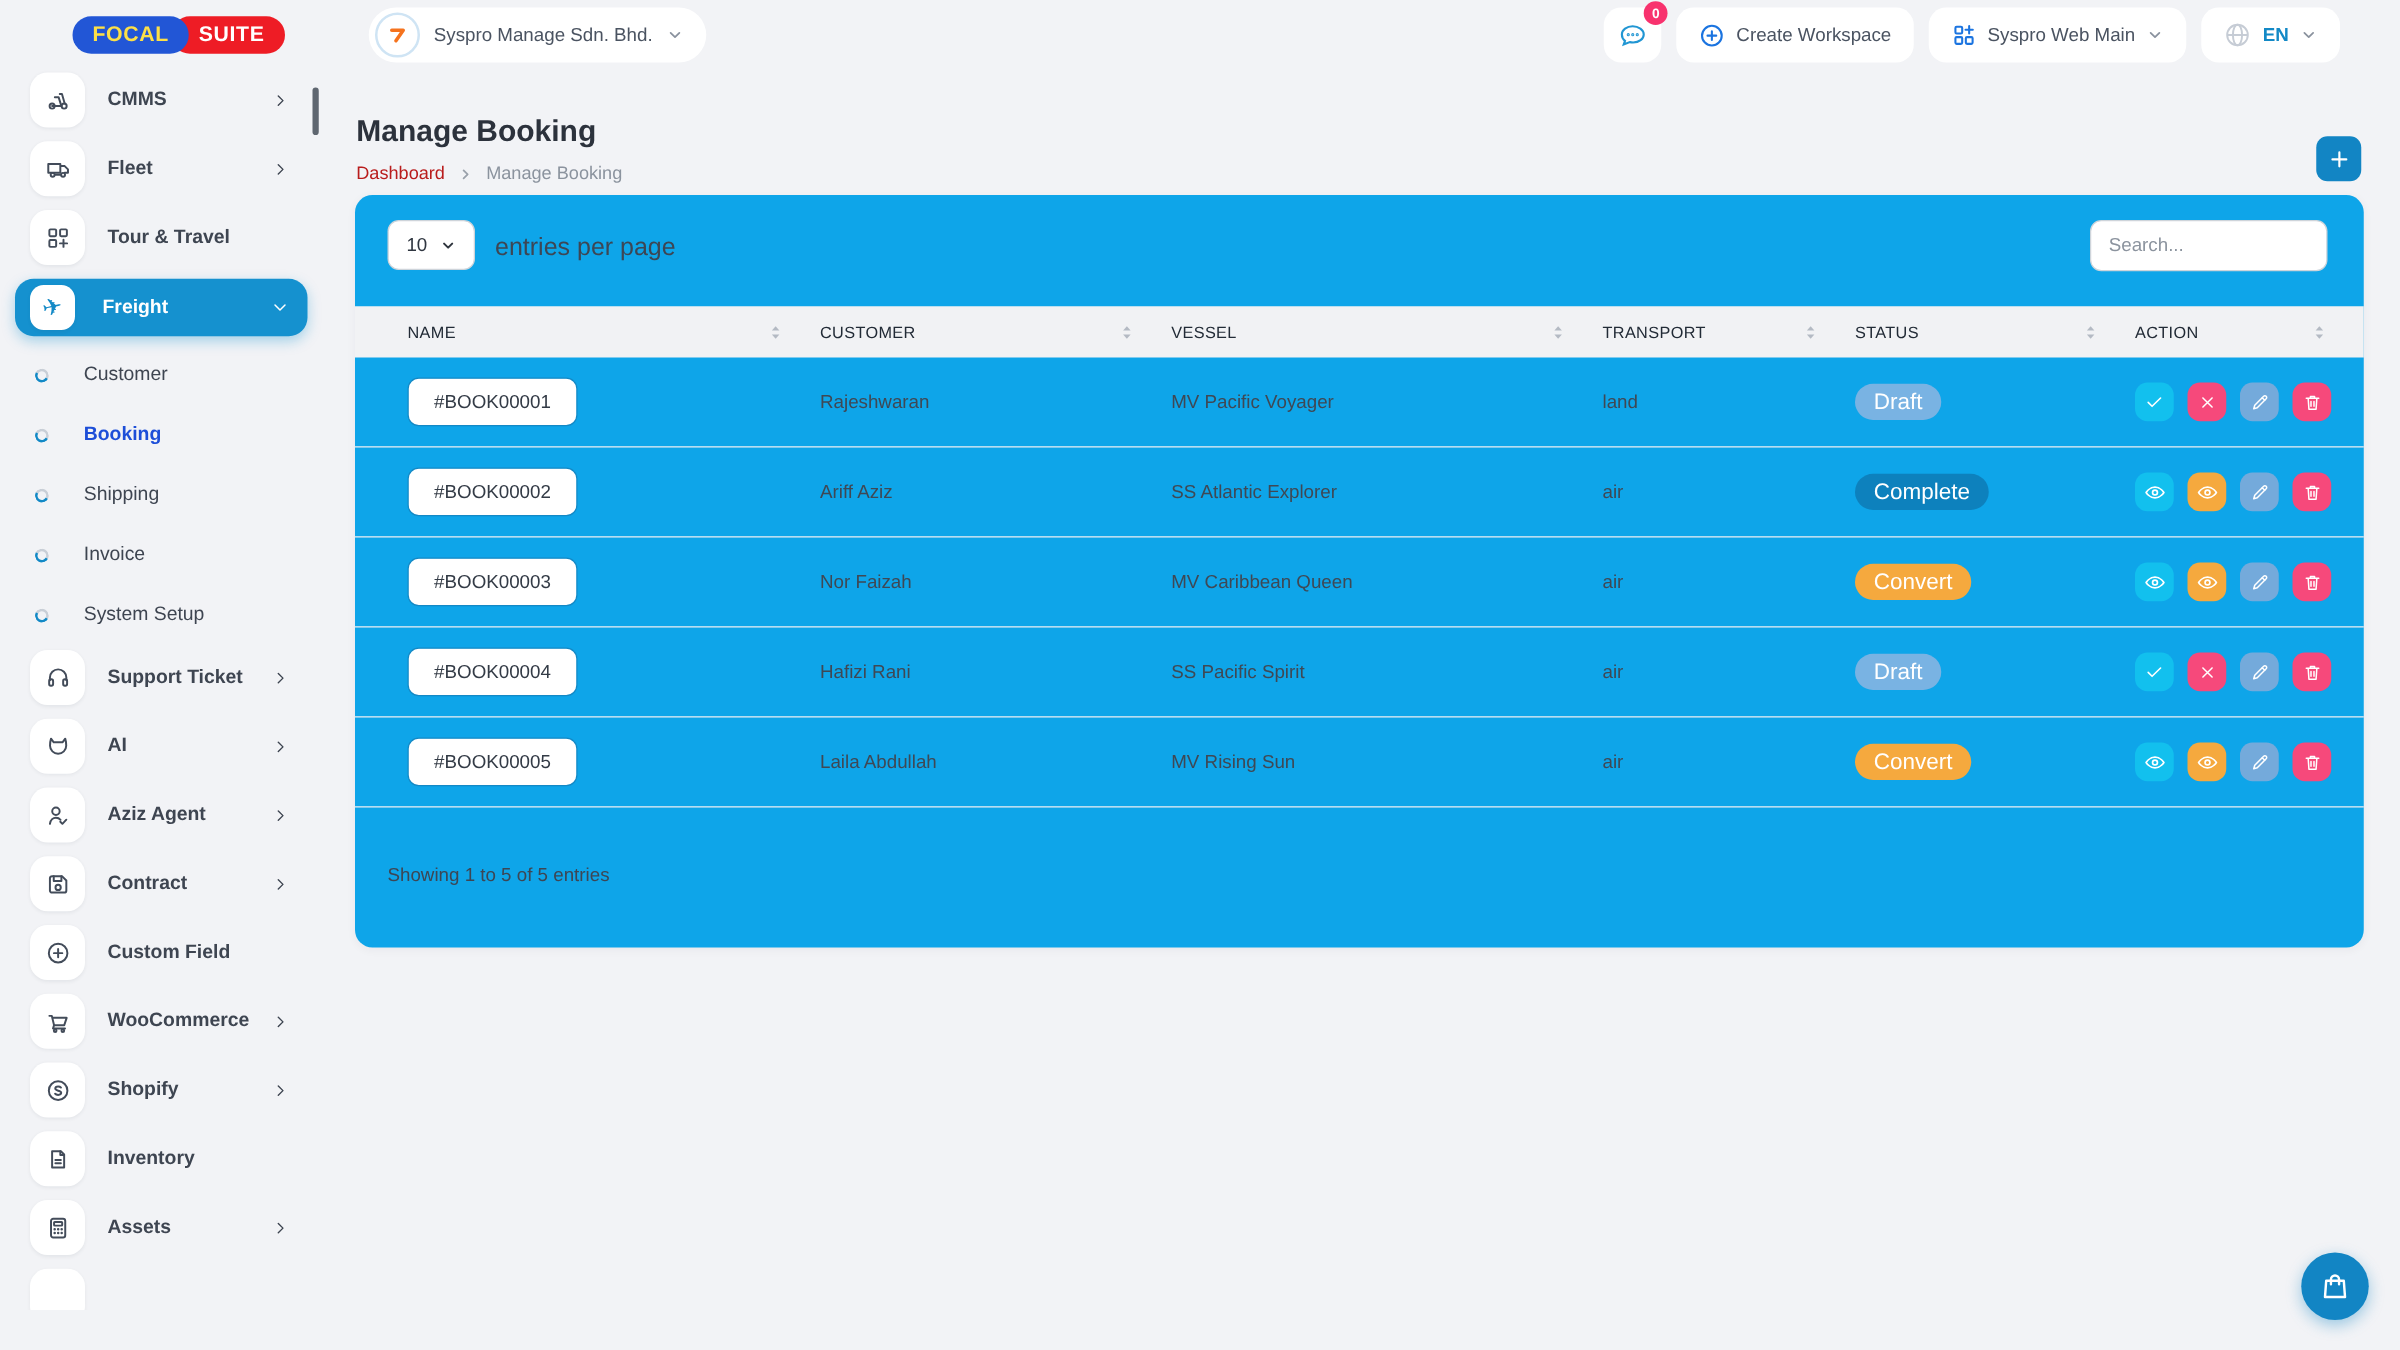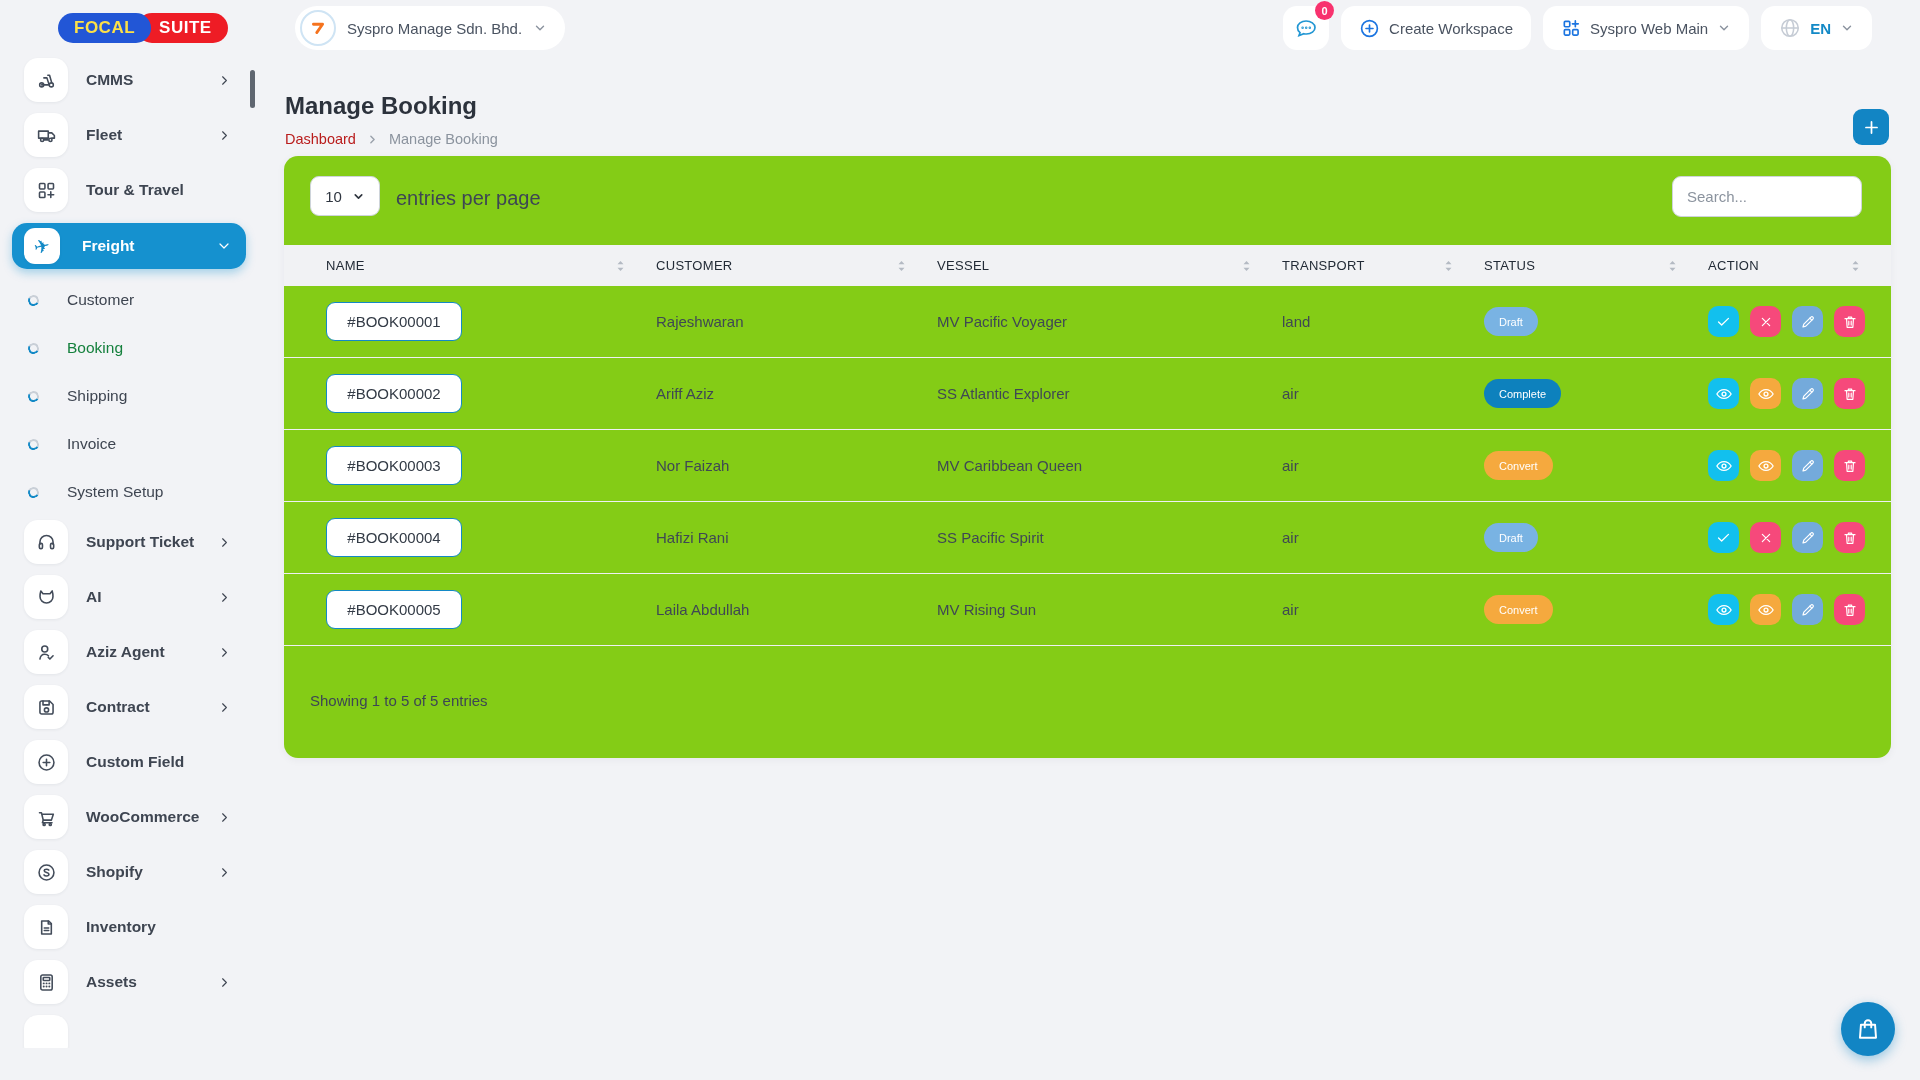--- a/index.html
+++ b/index.html
@@ -41,33 +41,33 @@
   .side-item.active { background:#1591cf; border-radius:15px; height:46px; margin:0 0 11px -12px; padding-left:12px; width:234px;
     box-shadow:0 4px 10px rgba(21,145,207,.35); }
   .side-item.active .side-tile { width:36px; height:36px; border-radius:11px; color:#1389c6; flex:0 0 36px; margin-left:0; font-size:19px; }
   .side-item.active .side-label { color:#fff; font-weight:bold; margin-left:22px; }
   .side-item.active .side-chev { color:#fff; }
   .plane-glyph { transform:rotate(-12deg); font-size:19px; line-height:1; }
   .sub-item { display:flex; align-items:center; height:40px; margin-bottom:8px; cursor:pointer; padding-left:4px; }
   .sub-dot { width:11px; height:11px; border-radius:50%; border:2.5px solid #c9cfd7; border-left-color:#1389c6; border-bottom-color:#1389c6;
     transform:rotate(-18deg); flex:0 0 11px; }
   .sub-label { font-size:15.5px; color:#3e4551; margin-left:28px; }
-  .sub-item.active .sub-label { color:#15803d; font-weight:normal; }
+  .sub-item.active .sub-label { color:#1d4ed8; font-weight:bold; }
 
   
   .main { position:absolute; left:260px; top:56px; width:1660px; height:1024px; }
   .page-title { position:absolute; left:25px; top:36px; font-size:24px; font-weight:bold; color:#2c323c; }
   .breadcrumb { position:absolute; left:25px; top:75px; display:flex; align-items:center; gap:10px; font-size:14.5px; }
   .bc-link { color:#b91c1c; cursor:pointer; }
   .bc-sep { color:#9aa1ab; display:flex; }
   .bc-current { color:#8b939e; }
   .add-btn { position:absolute; right:31px; top:53px; width:36px; height:36px; background:#1285c4; border-radius:9px;
     color:#fff; display:flex; align-items:center; justify-content:center; cursor:pointer; }
 
-  .card { position:absolute; left:24px; top:100px; width:1607px; height:602px; background:#84cc16; border-radius:14px;
+  .card { position:absolute; left:24px; top:100px; width:1607px; height:602px; background:#0ea5e9; border-radius:14px;
     box-shadow:0 2px 8px rgba(30,40,60,.05); }
   .entries-select { position:absolute; left:26px; top:20px; width:70px; height:40px; border:1px solid #ced4da; border-radius:9px;
     display:flex; align-items:center; justify-content:center; gap:10px; font-size:15px; color:#2f3640; cursor:pointer; background:#fff; }
   .entries-select .chev-gray { color:#30363f; }
   .entries-label { position:absolute; left:112px; top:31px; font-size:20px; color:#3d4654; }
   .search-input { position:absolute; right:29px; top:20px; width:190px; height:41px; border:1px solid #ced4da; border-radius:9px;
     padding:0 14px; font-size:15px; color:#3d4654; outline:none; font-family:inherit; background:#fff; }
   .search-input::placeholder { color:#8b939e; }
 
   .thead { position:absolute; left:0; top:89px; width:1607px; height:41px; background:#f1f2f4;
@@ -75,21 +75,21 @@
   .th { display:flex; align-items:center; justify-content:space-between; padding-right:30px; cursor:pointer; }
   .th-label { font-size:13px; font-weight:normal; color:#222b36; letter-spacing:.3px; }
   .sort-icon { color:#b4bac3; display:flex; }
 
   .tbody { position:absolute; left:0; top:130px; width:1607px; }
   .trow { display:grid; grid-template-columns:330px 281px 345px 202px 224px 1fr; padding-left:42px; align-items:center;
     height:72px; border-bottom:1px solid #eef0f3; font-size:15px; color:#3f4854; }
   .id-box { display:inline-flex; align-items:center; justify-content:center; width:136px; height:39px;
     border:1px solid #1389c6; border-radius:9px; color:#333b46; background:#fff; }
   .status-badge { display:inline-flex; align-items:center; justify-content:center; height:29px; padding:14px 15px;
-    border-radius:15px; color:#fff; font-size:11px; }
+    border-radius:15px; color:#fff; font-size:18px; }
   .actions { display:flex; gap:11px; }
   .act-btn { width:31px; height:31px; border-radius:10px; border:none; color:#fff; display:flex; align-items:center;
     justify-content:center; cursor:pointer; }
   .tfoot { position:absolute; left:26px; top:536px; font-size:15px; color:#3d4654; }
 
   .fab { position:absolute; right:25px; bottom:24px; width:54px; height:54px; border-radius:50%; background:#1285c4;
     color:#fff; display:flex; align-items:center; justify-content:center; cursor:pointer; box-shadow:0 4px 12px rgba(18,133,196,.4); }
 </style>
 </head>
 <body>

